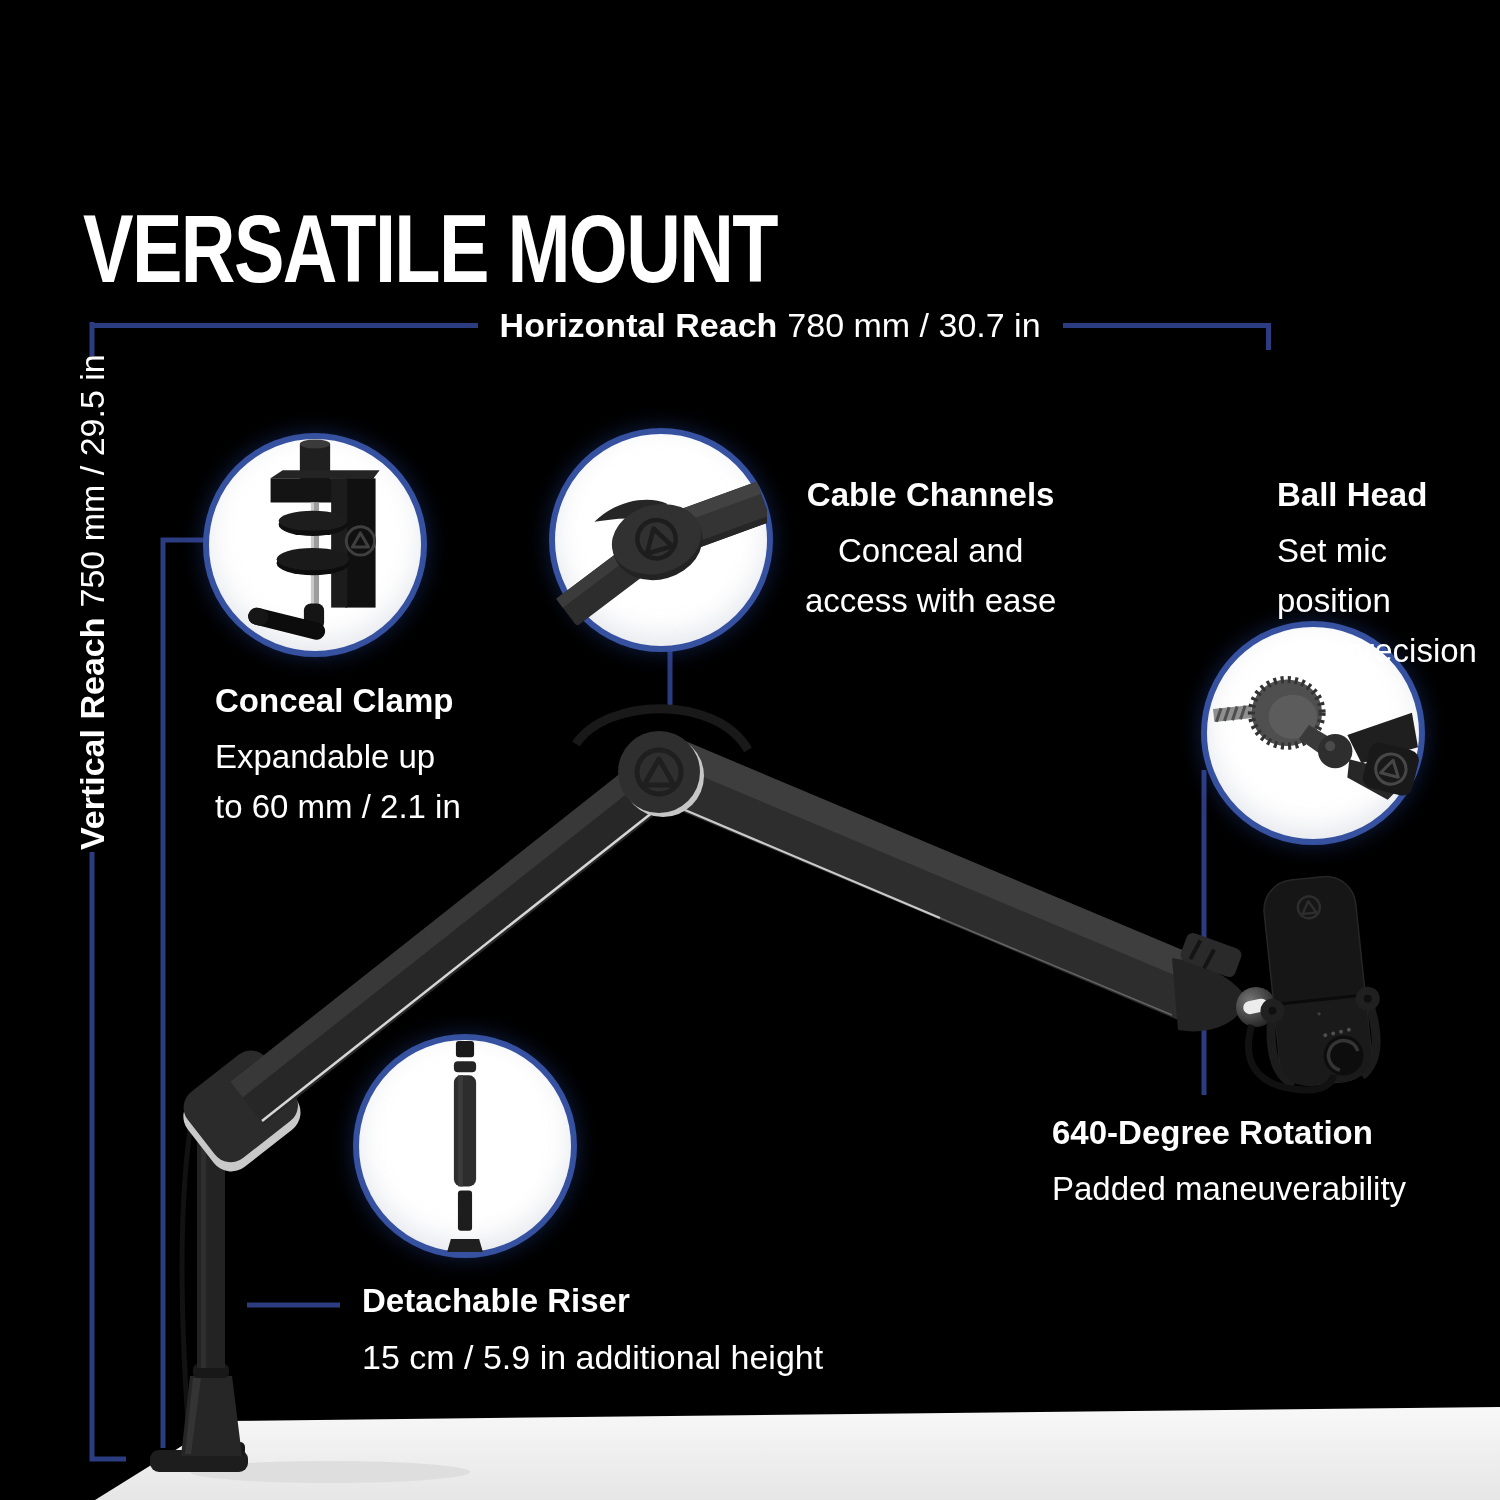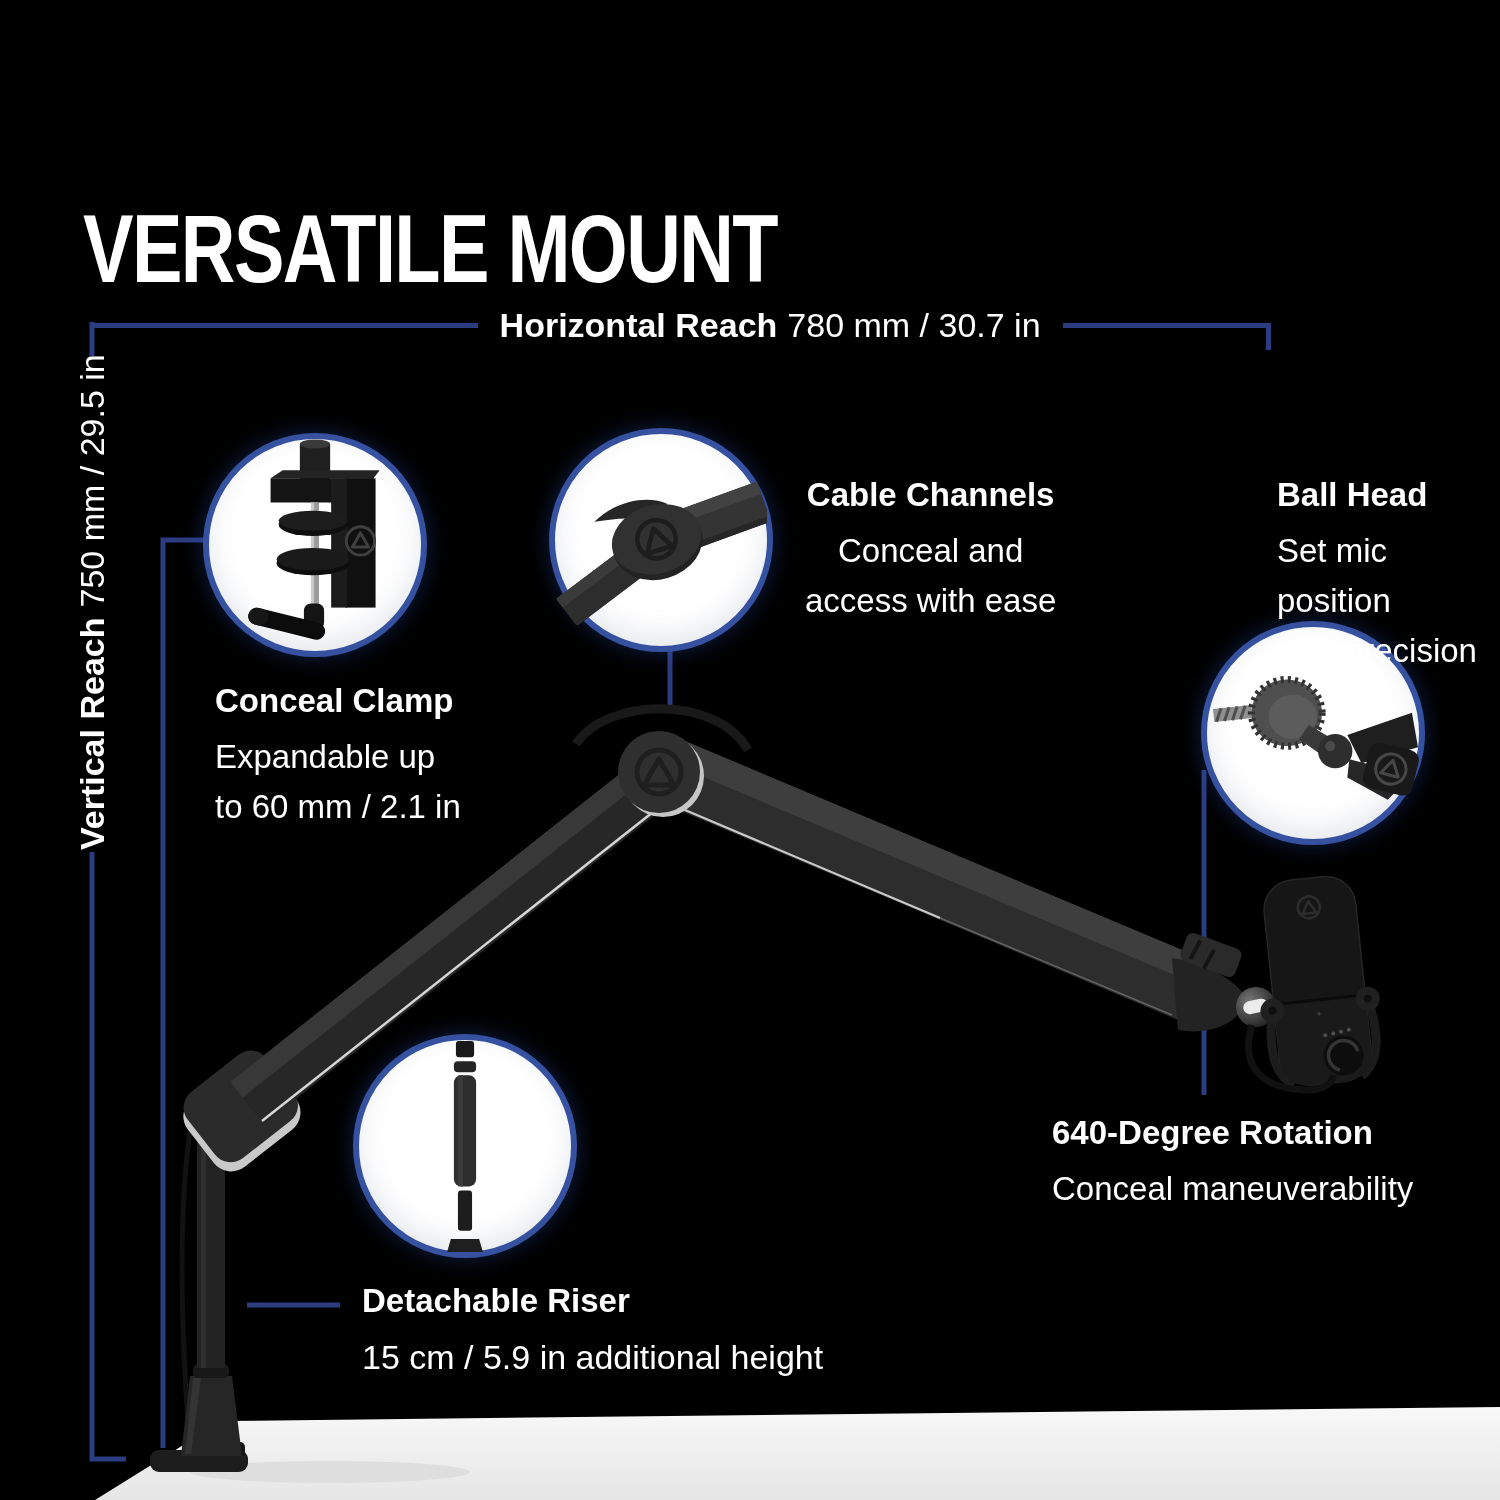--- a/index.html
+++ b/index.html
@@ -238,21 +238,21 @@
   </div>
 
   <div class="feature" style="left:1277px;top:476px;">
     <h3>Ball Head</h3>
     <p>Set mic position</p>
     <p>with precision</p>
   </div>
 
   <div class="feature" style="left:1052px;top:1114px;">
     <h3>640-Degree Rotation</h3>
-    <p>Conceal maneuverability</p>
+    <p>Padded maneuverability</p>
   </div>
 
   <div class="feature riser" style="left:362px;top:1282px;">
     <h3>Detachable Riser</h3>
     <p>15 cm / 5.9 in additional height</p>
   </div>
 
 </div>
 
 </body></html>

